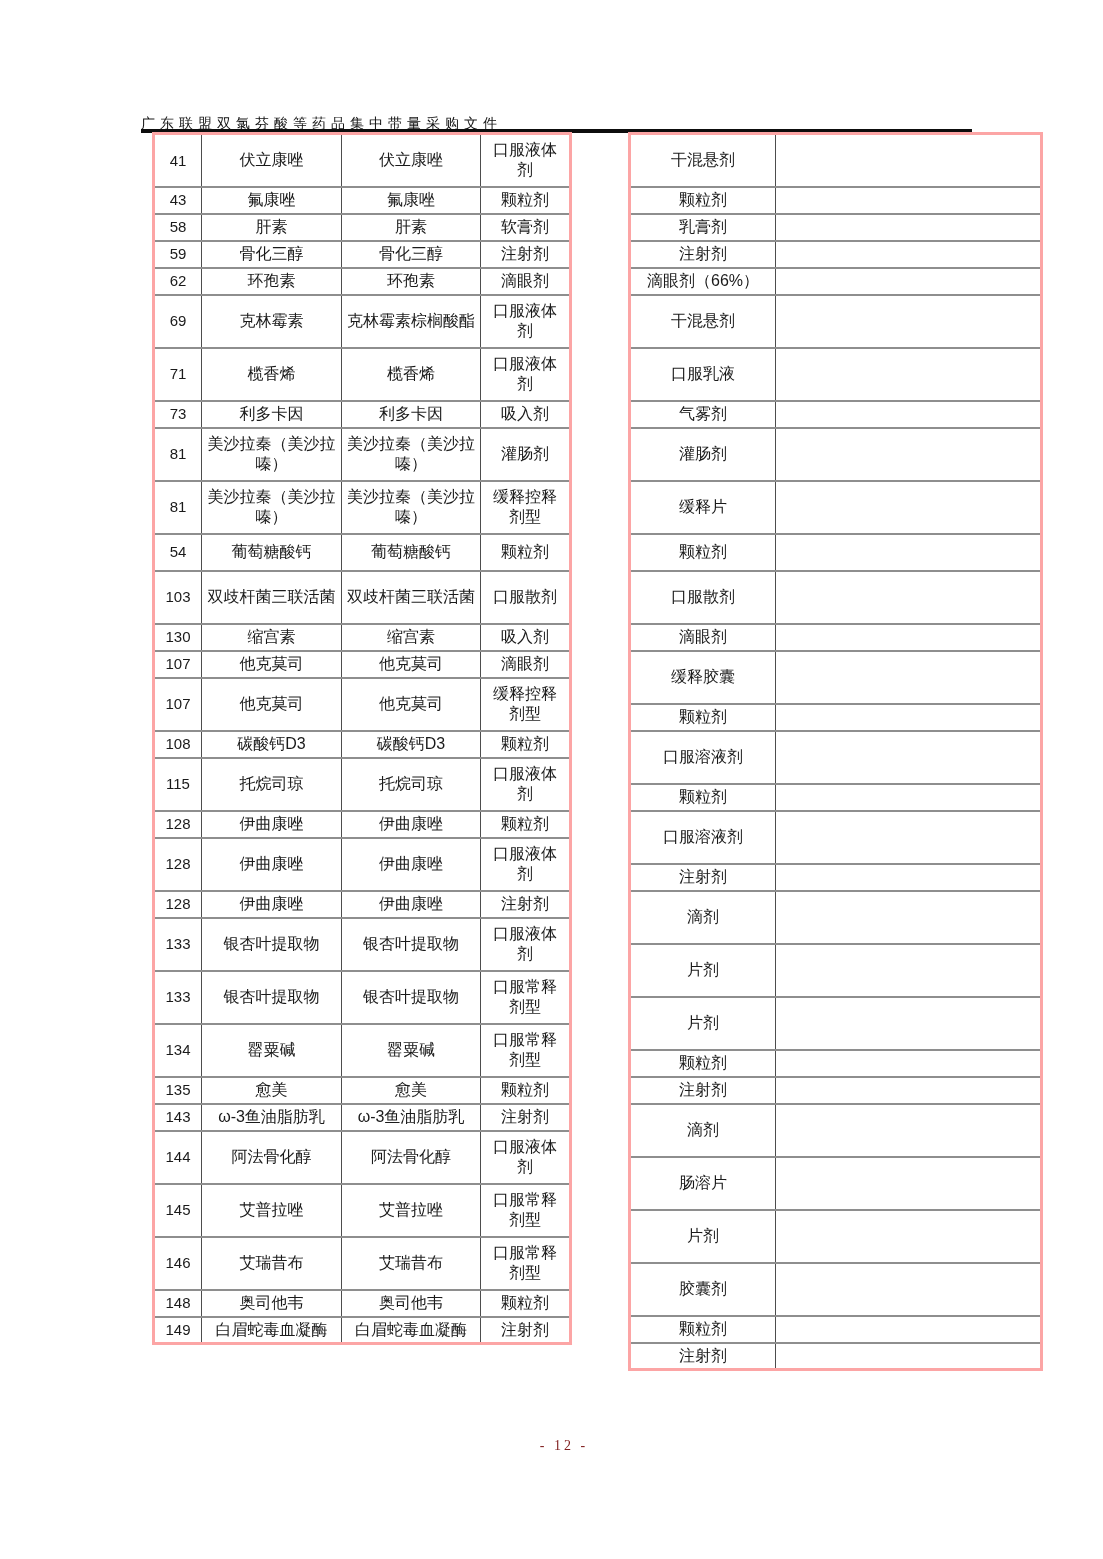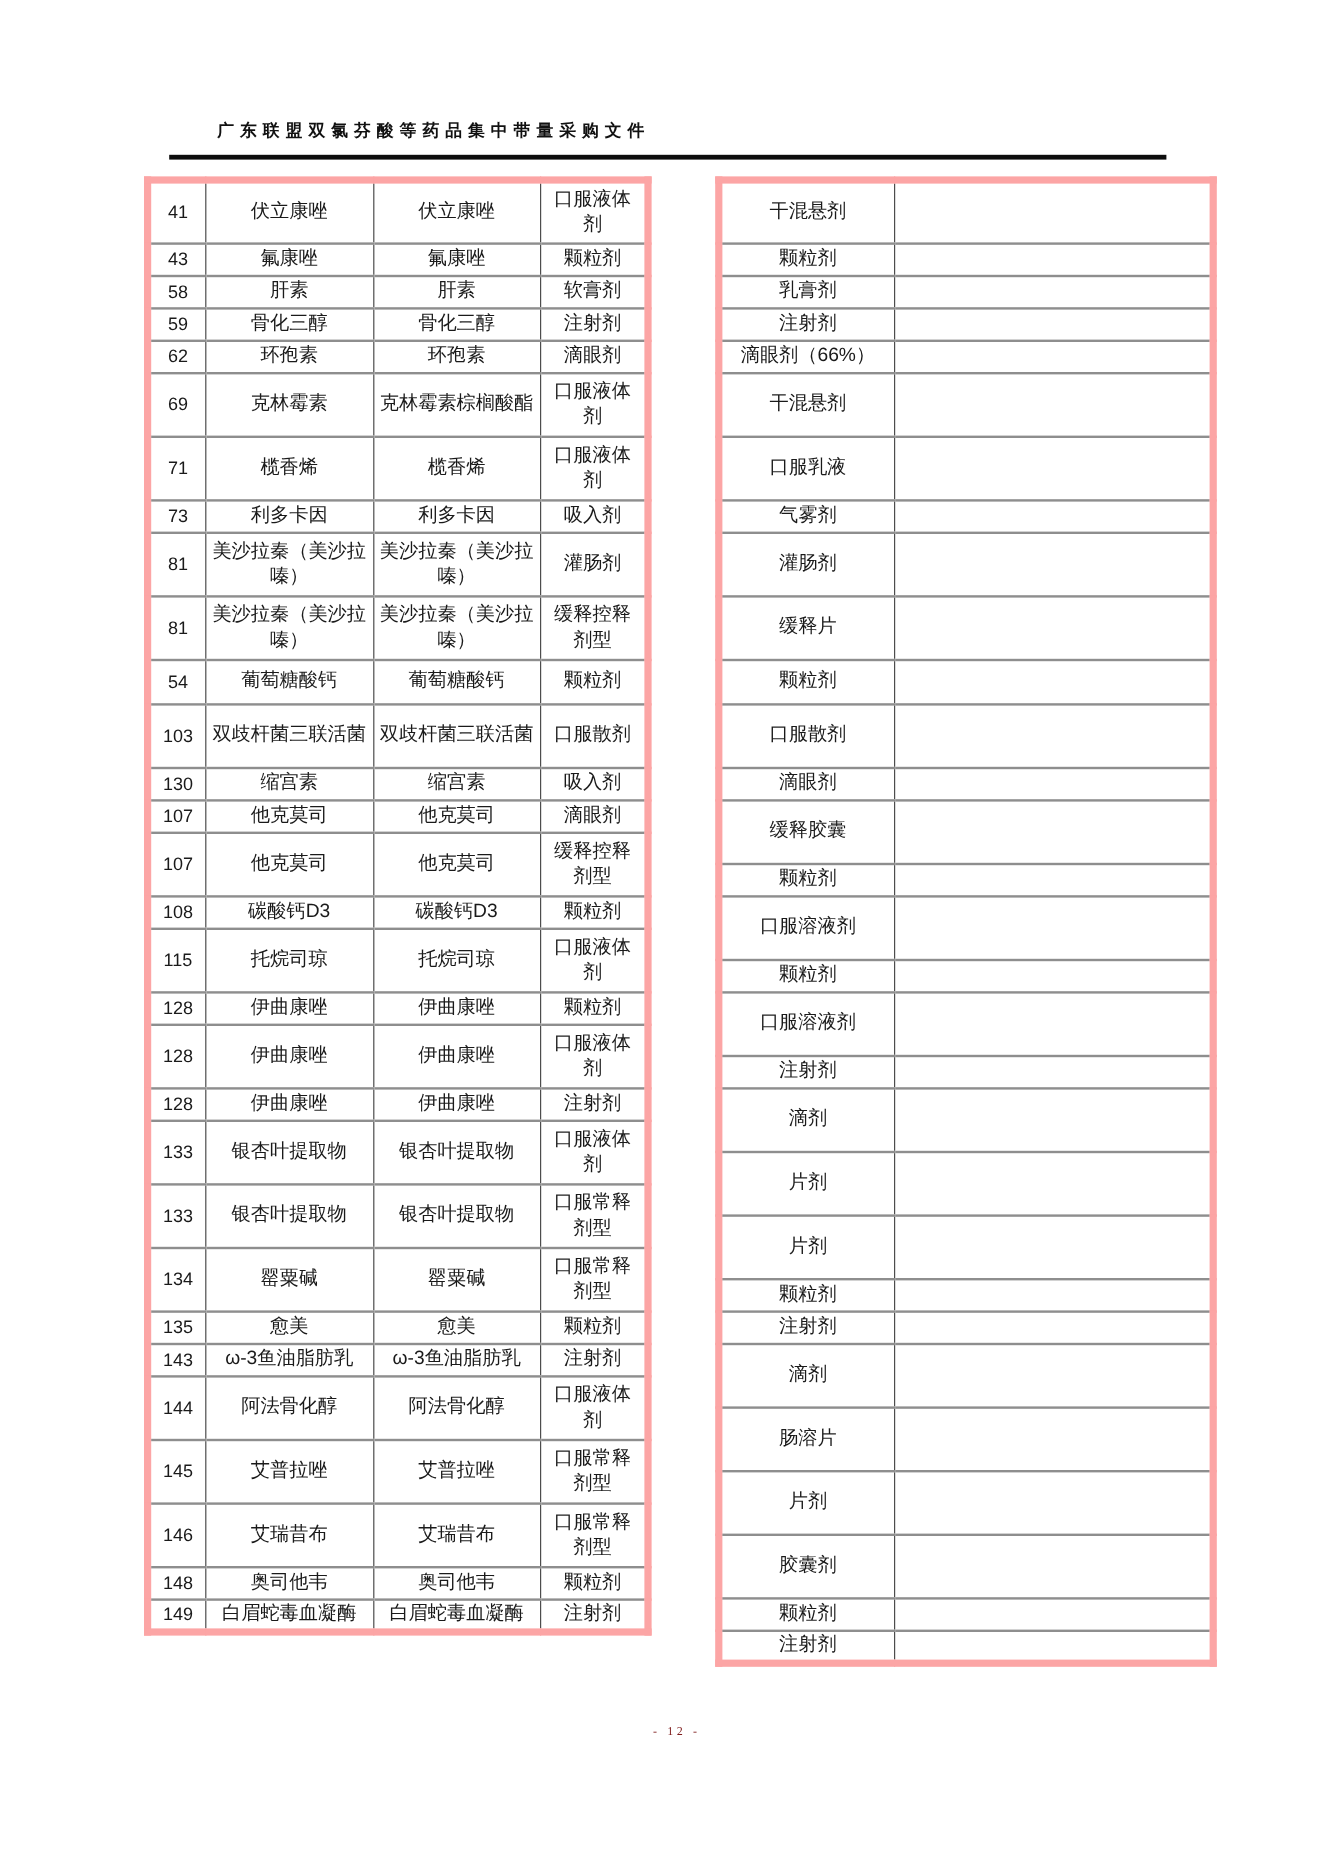--- a/index.html
+++ b/index.html
@@ -5,56 +5,56 @@
   html,body{margin:0;padding:0;}
   body{
     width:1103px;height:1559px;position:relative;background:#ffffff;
     font-family:"Liberation Sans","DejaVu Sans",sans-serif;
     color:#1a1a1a;
   }
   .page{position:absolute;left:0;top:0;width:1103px;height:1559px;background:#fff;}
 
   
   .doc-header{
-    position:absolute;left:141px;top:100px;width:840px;
+    position:absolute;left:141px;top:115px;width:840px;
     font-family:"Liberation Serif","DejaVu Serif",serif;
-    font-size:14px;font-weight:bold;letter-spacing:5px;color:#111;
+    font-size:14px;font-weight:normal;letter-spacing:5px;color:#111;
     white-space:nowrap;
-    margin-left:40px;
   }
   .header-rule{
     position:absolute;left:141px;top:129px;width:831px;height:4px;
     background:#0d0d0d;
   }
 
   
   table.sheet{
-    position:absolute;top:147px;border-collapse:collapse;table-layout:fixed;
-    border:6px solid #fca5a5;
+    position:absolute;top:132px;border-collapse:collapse;table-layout:fixed;
+    border:3px solid #fca5a5;
+    margin-left:32px;
   }
   table.sheet td{
     border-left:1px solid #4d4d4d;border-right:1px solid #4d4d4d;
     border-top:2px solid #8e8e8e;border-bottom:2px solid #8e8e8e;
     text-align:center;vertical-align:middle;
     font-size:16px;line-height:1.28;padding:1px 5px;
     overflow:hidden;word-break:break-all;
   }
   #left-table{left:120px;width:417px;}
   #right-table{left:596px;width:412px;}
   #left-table td.num{font-size:15px;padding:1px 2px;}
   tr.h27{height:27px;}
   tr.h37{height:37px;}
   tr.h53{height:53px;}
 
   
   .doc-footer{
     position:absolute;left:120px;top:1438px;width:888px;
     text-align:center;
     font-family:"Liberation Serif","DejaVu Serif",serif;
-    font-size:10px;letter-spacing:3px;color:#7f1d1d;
+    font-size:14px;letter-spacing:3px;color:#7f1d1d;
   }
 </style>
 </head>
 <body>
 
 <div class="page">
 
   <div class="doc-header">广东联盟双氯芬酸等药品集中带量采购文件</div>
   <div class="header-rule"></div>
 

